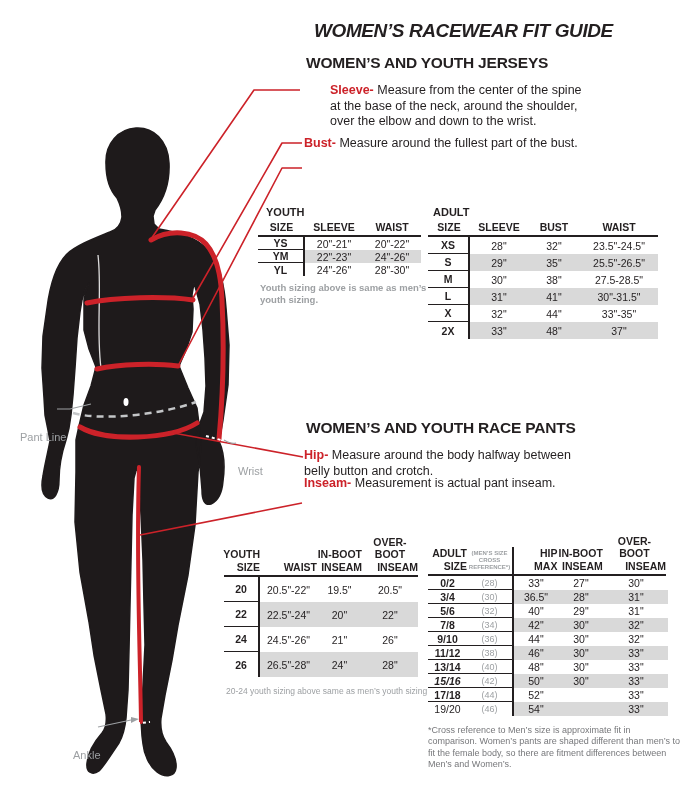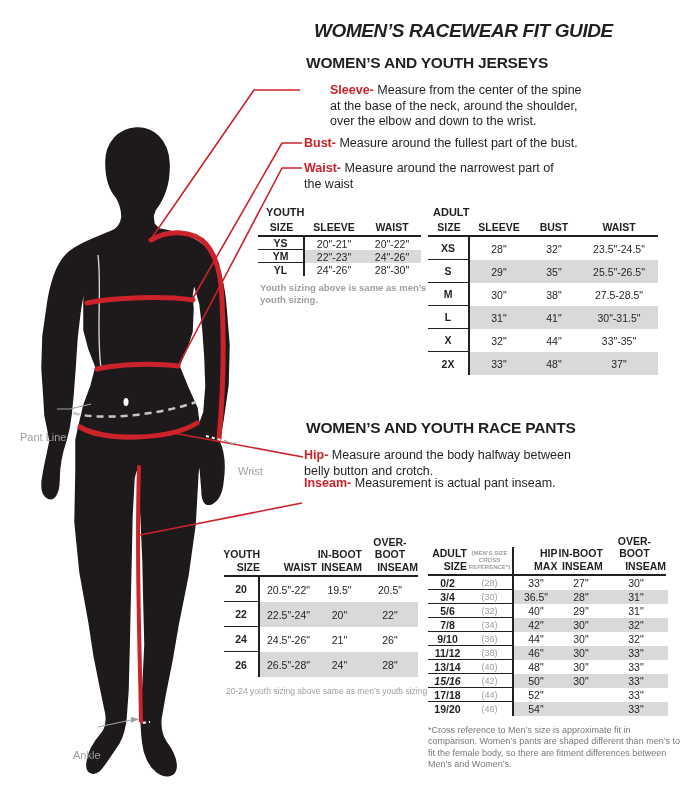--- a/index.html
+++ b/index.html
@@ -33,21 +33,21 @@
 
   
   .tj{left:258px;top:206px;width:163px;}
   .tj .hdr{height:15px;}
   .tj .trow{height:13px;}
   .tj .c1{width:47px}.tj .c2{width:58px}.tj .c3{width:58px}
   
   .aj{left:428px;top:206px;width:230px;}
   .aj .tbl-label{padding-left:5px;}
   .aj .hdr{height:15px;}
-  .aj .trow{height:23px;}
+  .aj .trow{height:17px;}
   .aj .c1{width:42px}.aj .c2{width:58px}.aj .c3{width:52px}.aj .c4{width:78px}
   
   .tp{left:224px;top:548px;width:194px;}
   .tp .hdr{height:27px;}
   .tp .trow{height:25px;}
   .tp .c1{width:36px}.tp .c2{width:57px}.tp .c3{width:45px}.tp .c4{width:56px}
   .tp .tbl-note{font-size:8.5px;white-space:nowrap;margin-top:9px;}
   
   .ap{left:428px;top:547px;width:238px;}
   .ap .hdr{height:27px;}
@@ -126,24 +126,20 @@
   <div class="abs h1" style="left:306px;top:54px;">WOMEN’S AND YOUTH JERSEYS</div>
 
   <div class="abs para" style="left:304px;top:83px;width:264px;margin-left:26px;">
     <span class="term">Sleeve-</span>
     <span>Measure from the center of the spine at the base of the neck, around the shoulder, over the elbow and down to the wrist.</span>
   </div>
   <div class="abs para" style="left:304px;top:136px;width:310px;">
     <span class="term">Bust-</span>
     <span>Measure around the fullest part of the bust.</span>
   </div>
-  <div class="abs para" style="left:304px;top:161px;width:258px;">
-    <span class="term">Waist-</span>
-    <span>Measure around the narrowest part of the waist</span>
-  </div>
 
   <div class="tbl tj">
     <div class="tbl-label">YOUTH</div>
     <div class="hdr">
       <div class="hc c1">SIZE</div>
       <div class="hc c2">SLEEVE</div>
       <div class="hc c3">WAIST</div>
     </div>
     <div class="rows">
 
@@ -437,21 +433,21 @@
           </div>
           <div class="band">
             <div class="c c3">52"</div>
             <div class="c c4"></div>
             <div class="c c5">33"</div>
           </div>
         </div>
 
         <div class="trow">
           <div class="lg">
-            <div class="c c1" style="font-weight:bold;text-align:right;">19/20</div>
+            <div class="c c1" style="font-weight:normal;text-align:right;">19/20</div>
             <div class="c c2 xref">(46)</div>
           </div>
           <div class="band">
             <div class="c c3">54"</div>
             <div class="c c4"></div>
             <div class="c c5">33"</div>
           </div>
         </div>
       </div>
   </div>

